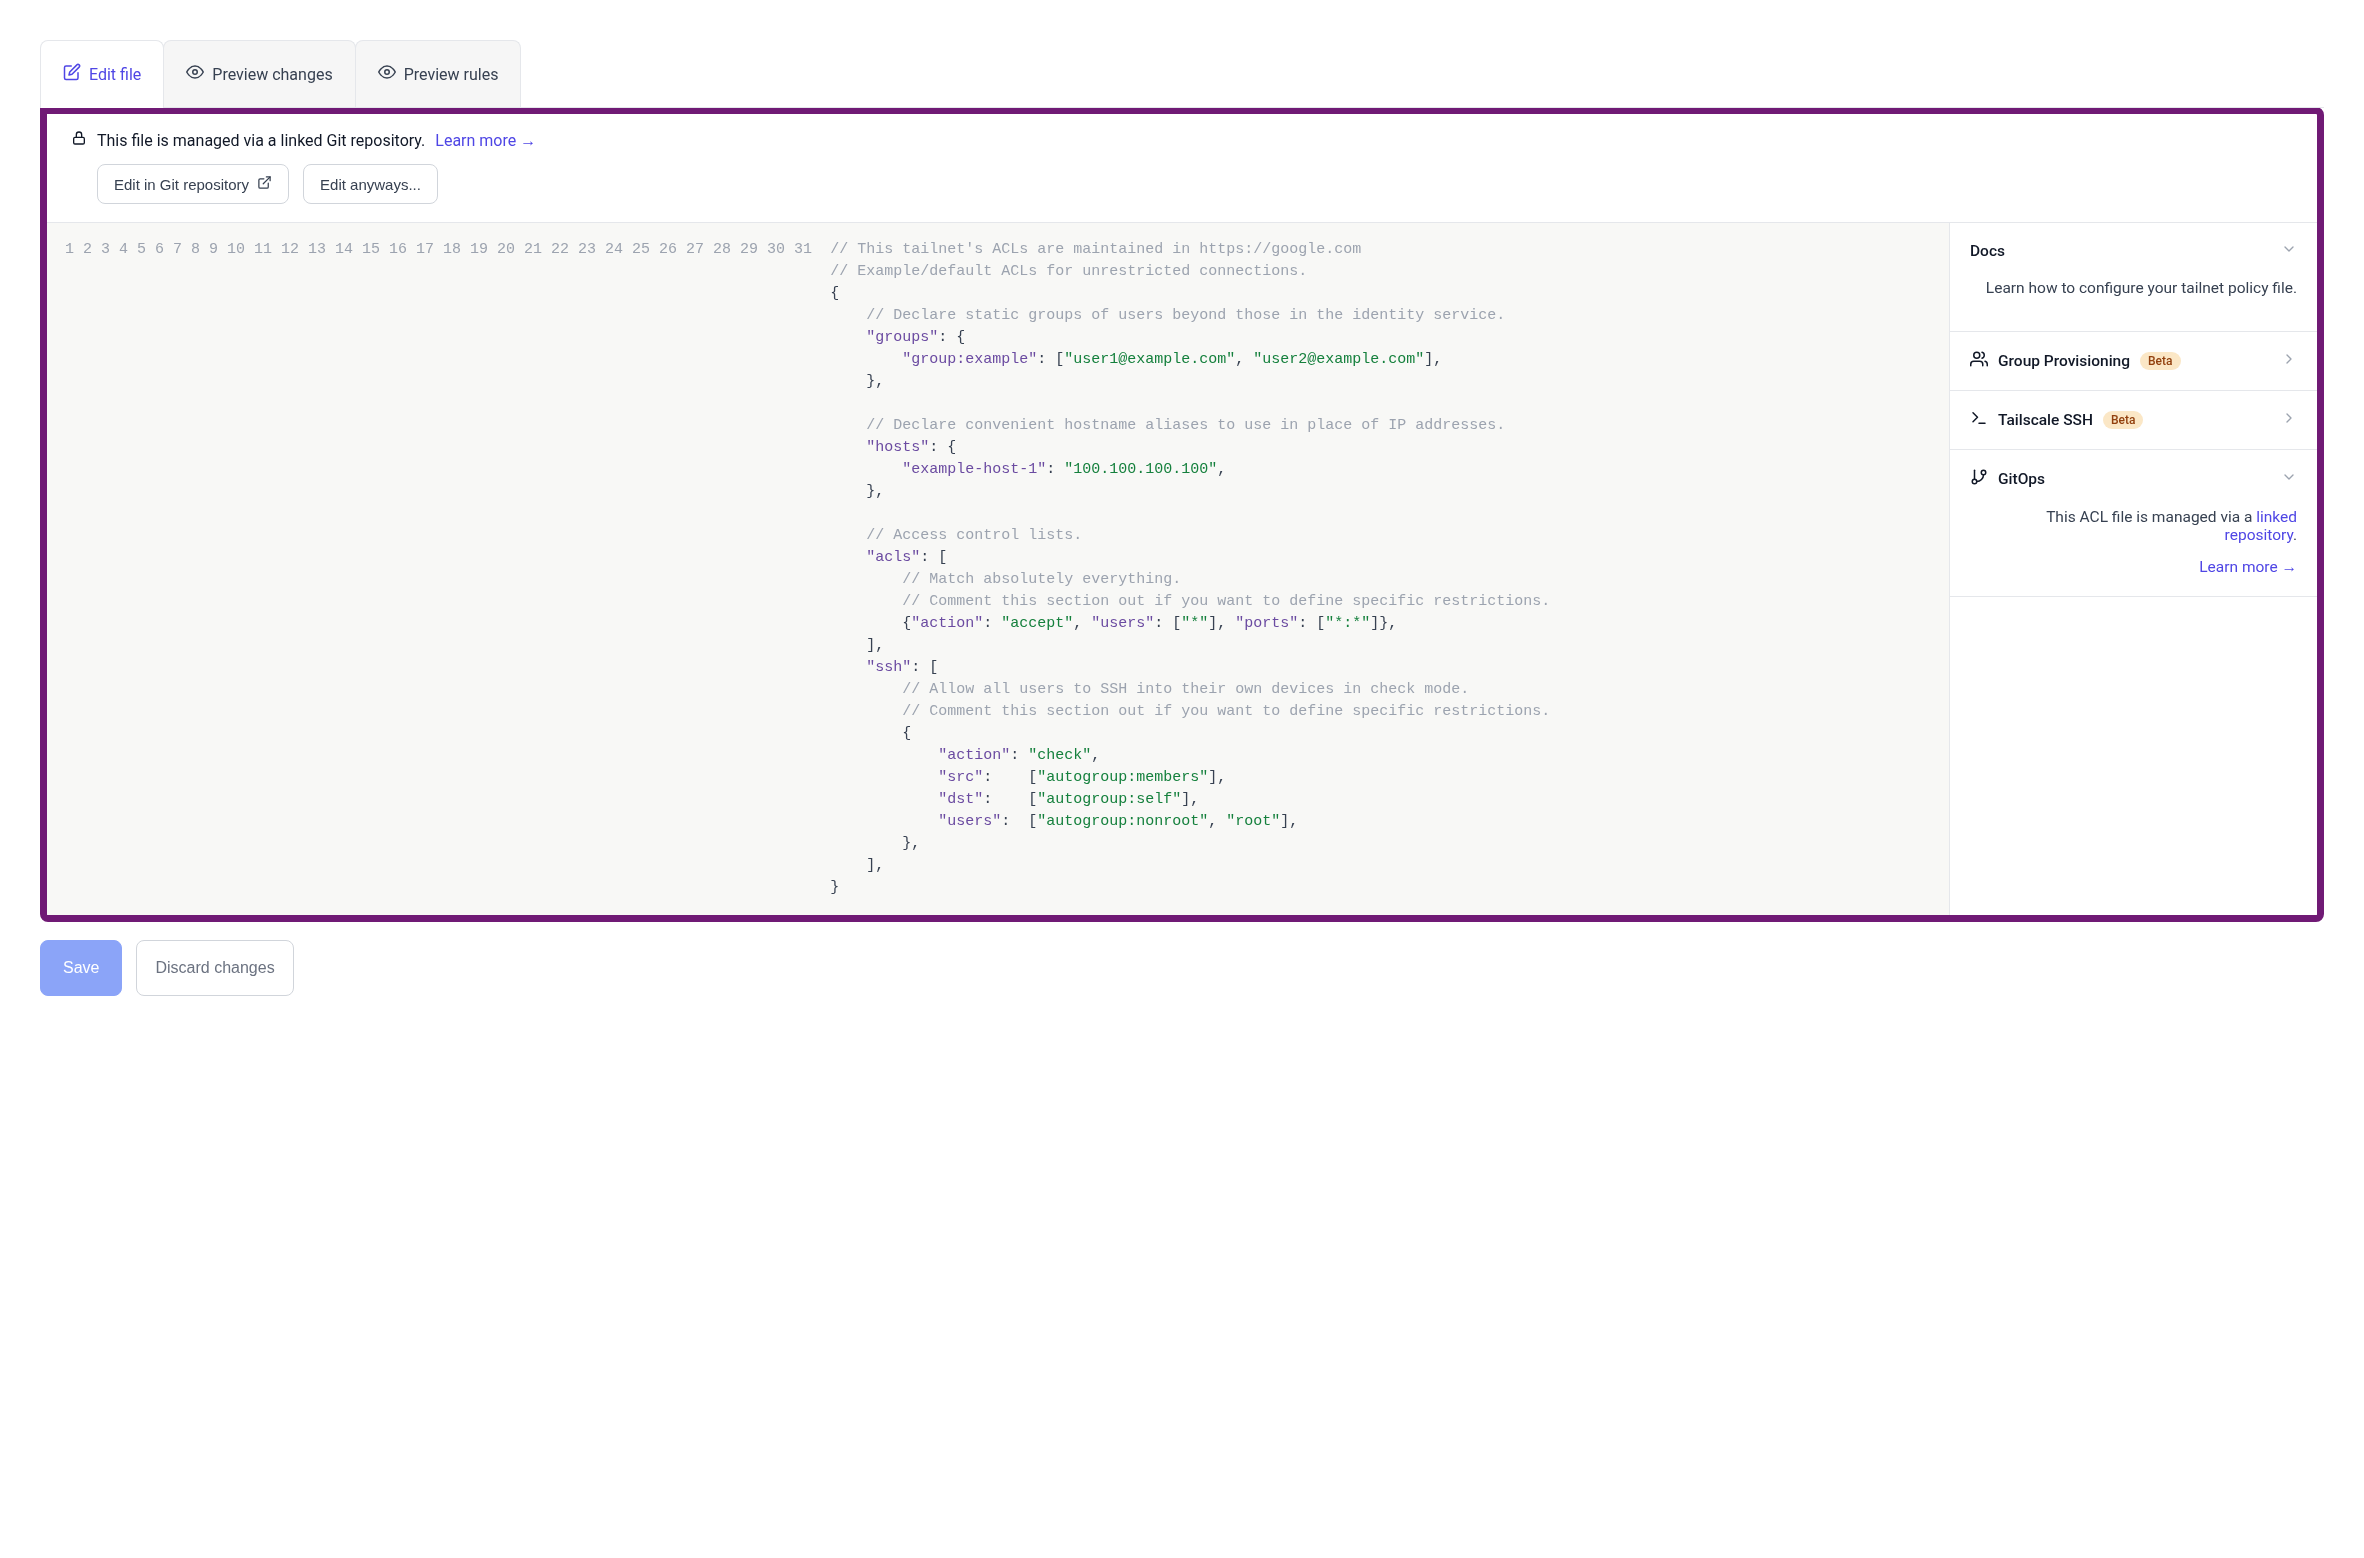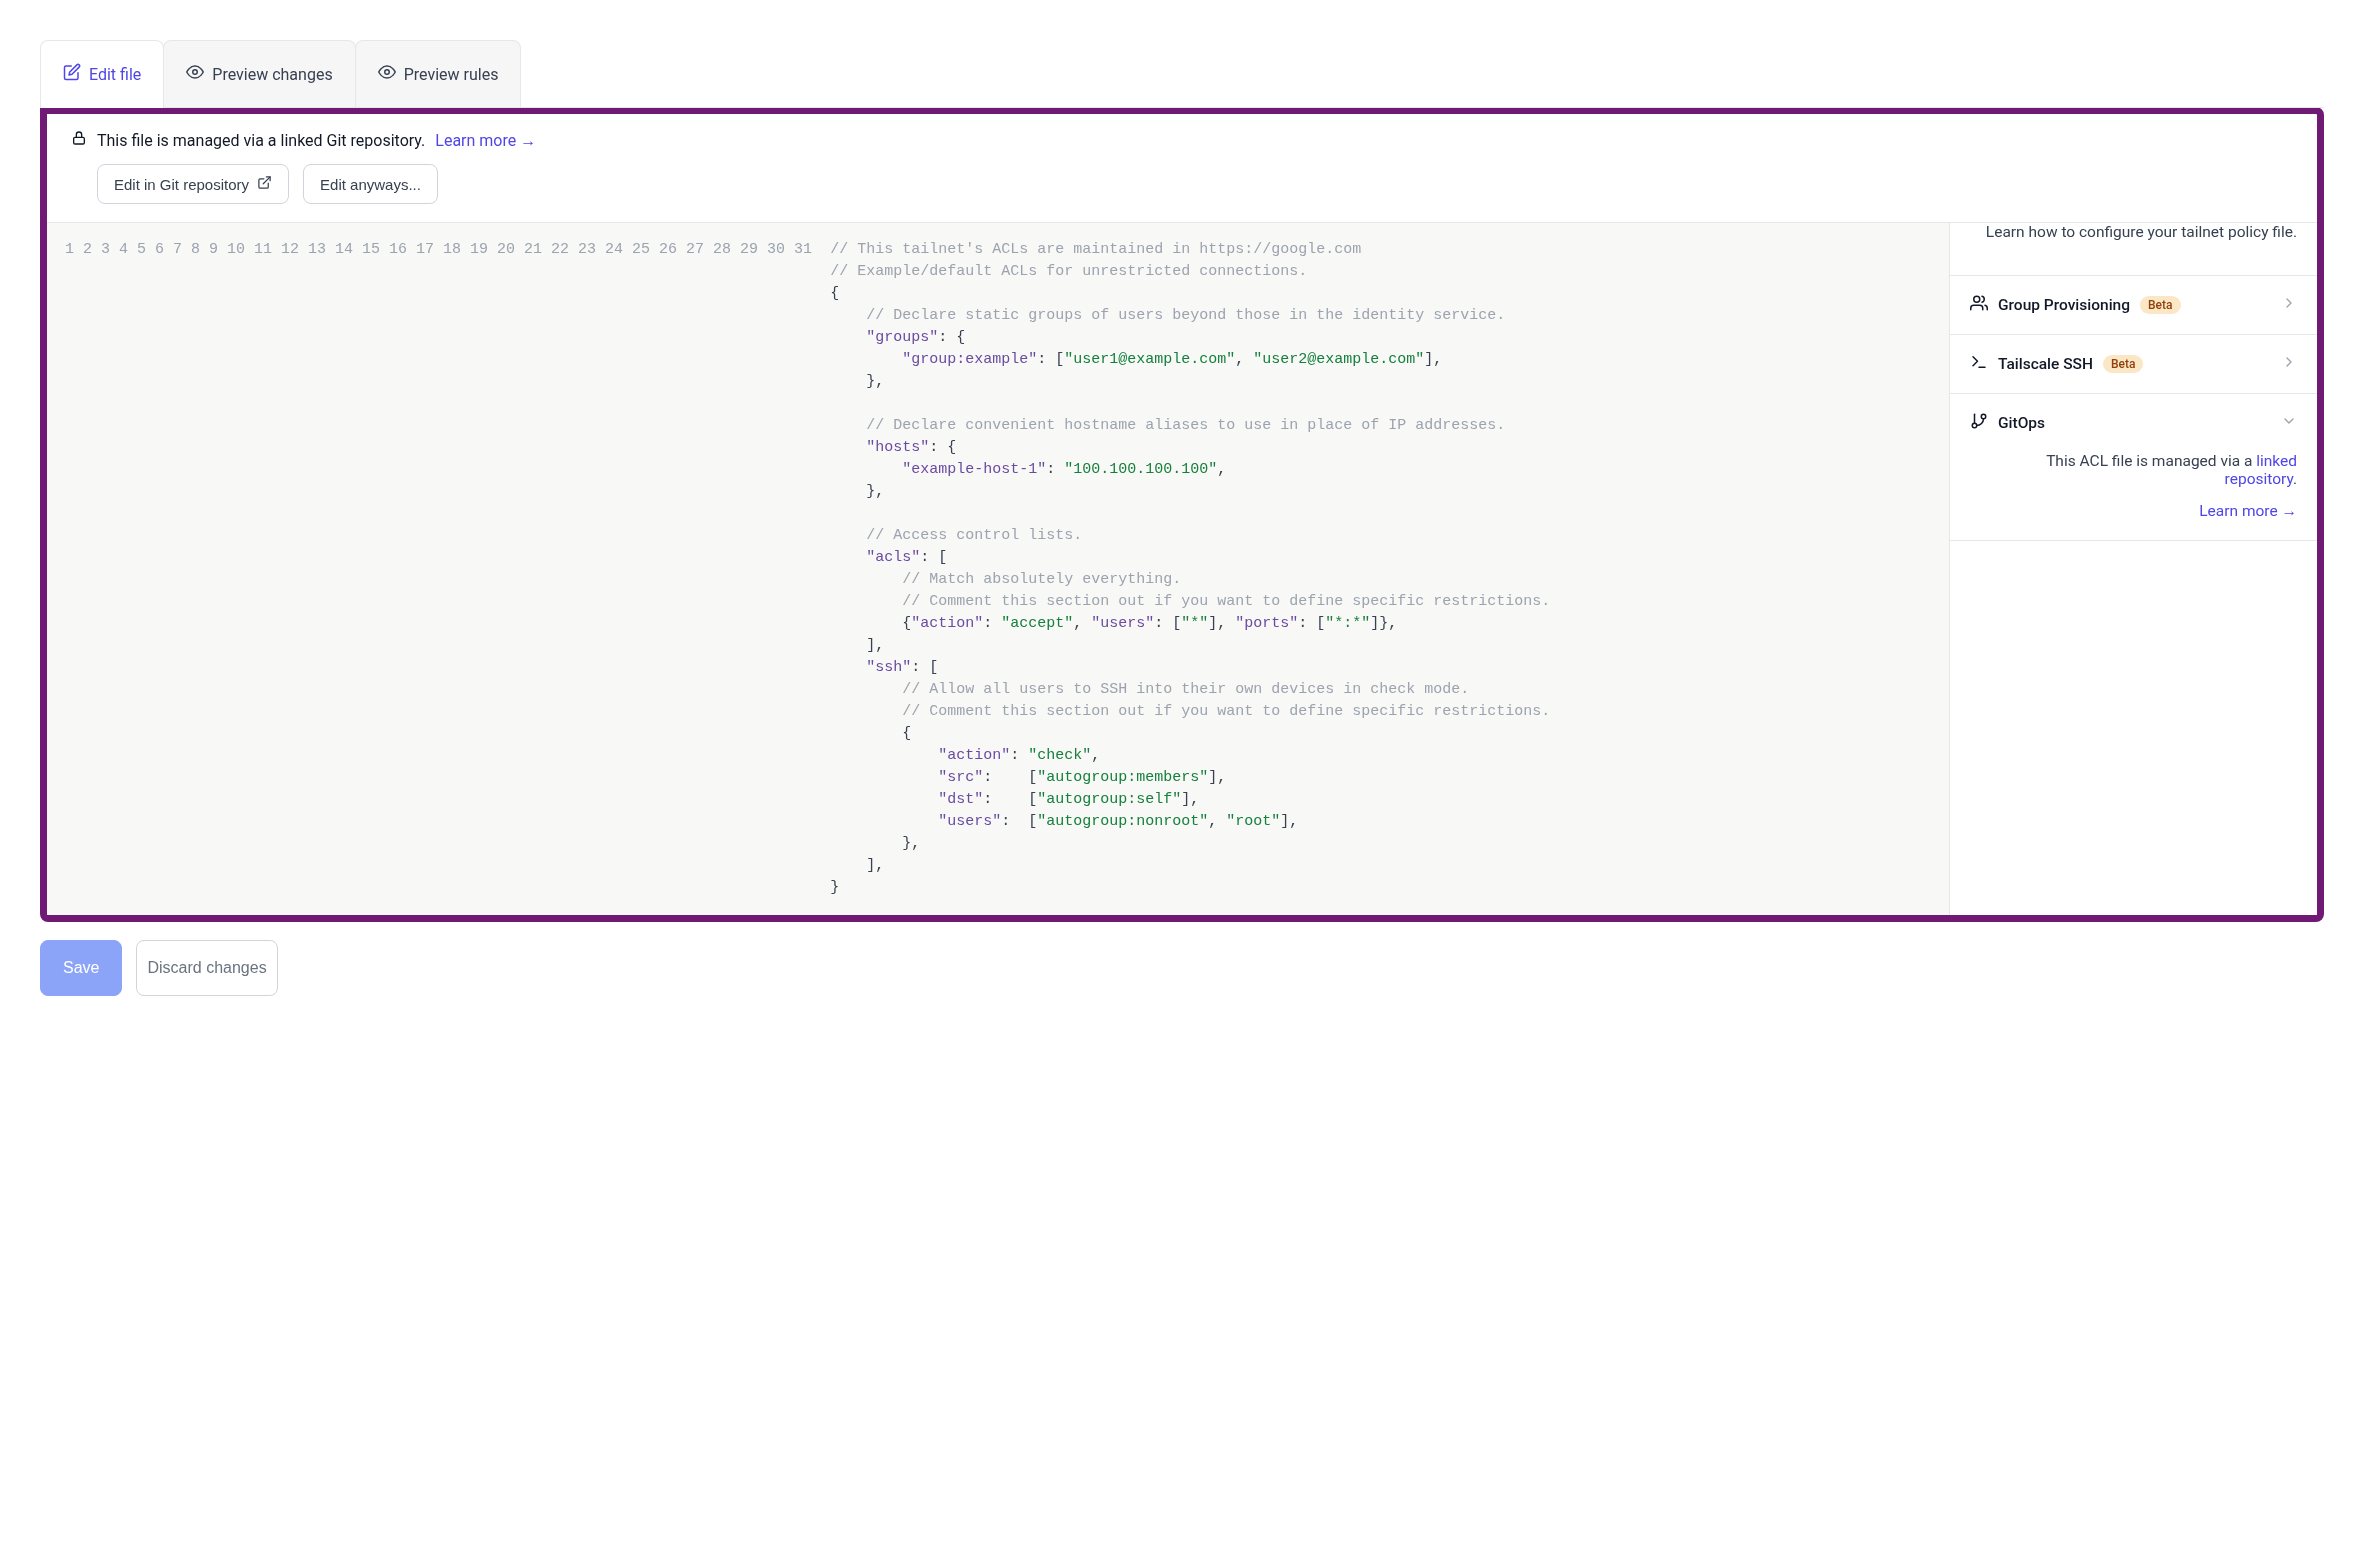--- a/index.html
+++ b/index.html
@@ -169,21 +169,21 @@
     border: 1px solid #8ba4f8;
     padding: 18px 22px;
     border-radius: 8px;
     font-size: 16px;
     cursor: pointer;
   }
   .btn-secondary {
     background: #fff;
     color: #6b7280;
     border: 1px solid #d1d5db;
-    padding: 11px 10px;
+    padding: 11px 18px;
     border-radius: 8px;
     font-size: 16px;
     cursor: pointer;
   }
 </style>
 </head>
 <body>
 
 <div class="tabs">
   <div class="tab active">
@@ -308,20 +308,30 @@
             <span class="cm-key">"users"</span><span class="cm-punct">:  [</span><span class="cm-string">"autogroup:nonroot"</span><span class="cm-punct">, </span><span class="cm-string">"root"</span><span class="cm-punct">],</span>
         <span class="cm-punct">},</span>
     <span class="cm-punct">],</span>
 <span class="cm-punct">}</span>
 </div>
     </div>
 
     <div class="sidebar">
 
       <div class="side-section">
+        <div class="side-header">
+          <div class="side-header-left">
+            <span>Docs</span>
+          </div>
+          <span class="chev">
+            <svg viewBox="0 0 24 24" fill="none" stroke="currentColor" stroke-width="2" stroke-linecap="round" stroke-linejoin="round">
+                <polyline points="6 9 12 15 18 9"></polyline>
+              </svg>
+          </span>
+        </div>
         <div class="side-body">
           <p>Learn how to configure your tailnet policy file.</p>
         </div>
       </div>
 
       <div class="side-section">
         <div class="side-header">
           <div class="side-header-left">
             <span>
               <svg viewBox="0 0 24 24" fill="none" stroke="currentColor" stroke-width="2" stroke-linecap="round" stroke-linejoin="round">

